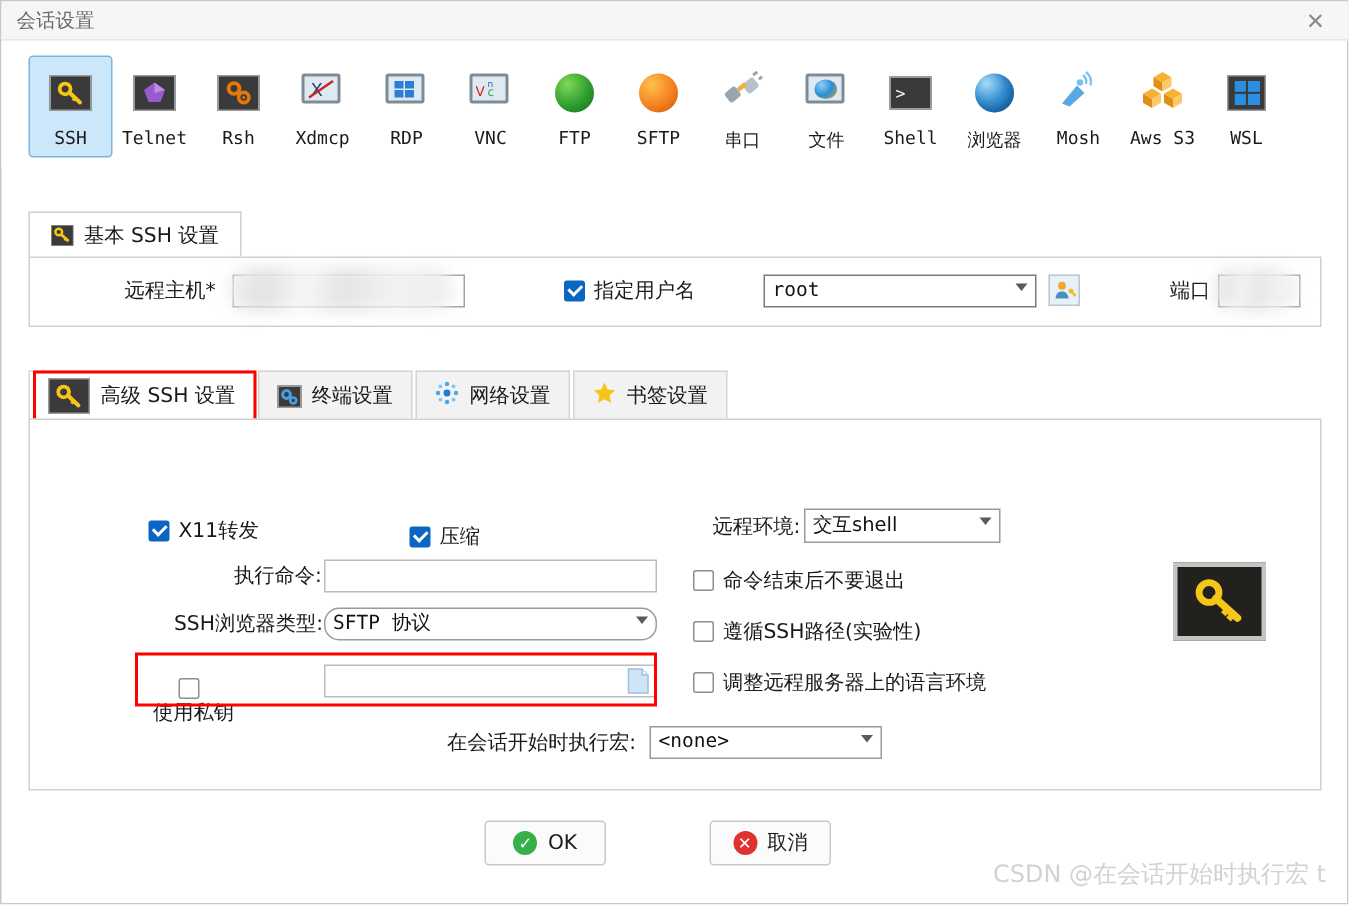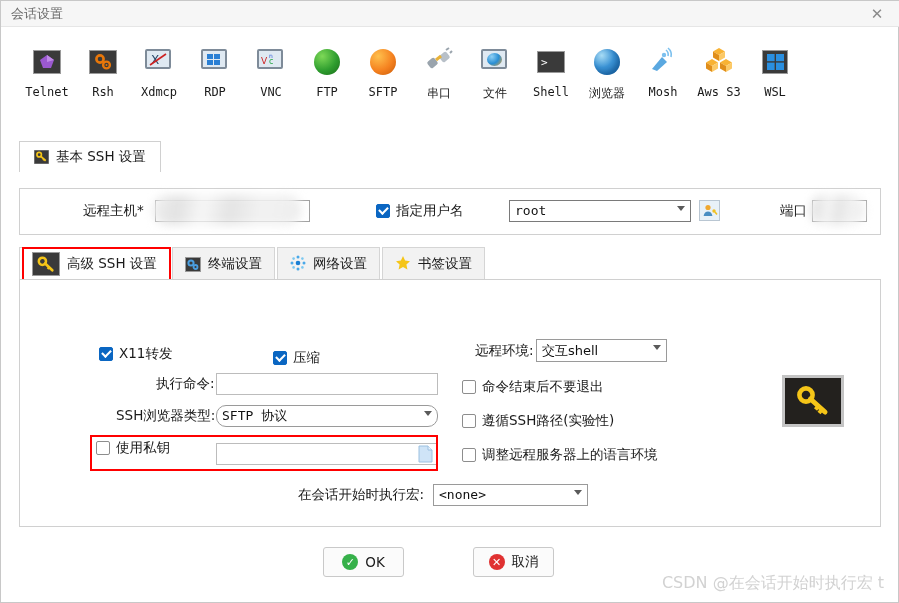--- a/index.html
+++ b/index.html
@@ -109,21 +109,20 @@
     font-size: 13.5px; color: #1a1a1a;
     font-family: "DejaVu Sans", sans-serif;
   }
   .tabchip .ti { margin-right: 7px; display: flex; }
 
   .basic-body {
     position: absolute; left: 18px; top: 170px;
     width: 862px; height: 47px;
     background: #ffffff;
     border: 1px solid #d0d0d0;
-    margin-top: 17px;
   }
 
   .field-label {
     font-size: 13.5px; color: #1a1a1a;
     font-family: "DejaVu Sans", sans-serif;
   }
   .txtinput {
     height: 22px;
     background: #ffffff;
     border: 1px solid #a0a0a0;
@@ -257,20 +256,32 @@
 
 <div id="app">
 
   <div class="titlebar">
     <div class="titlebar-text">会话设置</div>
     <div class="close-btn">✕</div>
   </div>
 
   <div class="toolbar">
     <div class="session-types" id="session-types">
+        <div class="stype selected">
+          <span class="ico">
+            <span class="sq-dark">
+              <svg width="20" height="18" viewBox="0 0 22 20">
+                <circle cx="7" cy="7" r="4" fill="none" stroke="#f5c518" stroke-width="2.8"></circle>
+                <path d="M10 9.5 L18 17" stroke="#f5c518" stroke-width="3" stroke-linecap="round"></path>
+                <path d="M14.5 13.5 L12.8 15.5" stroke="#f5c518" stroke-width="2.4"></path>
+              </svg>
+            </span>
+          </span>
+          <span class="lbl">SSH</span>
+        </div>
         <div class="stype">
           <span class="ico">
             <span class="sq-dark">
               <svg width="20" height="18" viewBox="0 0 20 18">
                 <path d="M10 2 L17 7 L14 15 L6 15 L3 7 Z" fill="#9b59d0"></path>
                 <path d="M10 2 L17 7 L10 9 Z" fill="#c08ae8"></path>
               </svg>
             </span>
           </span>
           <span class="lbl">Telnet</span>
@@ -520,21 +531,21 @@
 
     <div class="field-label" style="position:absolute;left:136px;top:95px;">执行命令:</div>
     <div class="txtinput" style="position:absolute;left:196px;top:93px;width:222px;border-color:#bcbcbc;"></div>
 
     <div class="field-label" style="position:absolute;left:96px;top:127px;">SSH浏览器类型:</div>
     <div class="combo" style="position:absolute;left:196px;top:125px;width:222px;border-color:#9a9a9a;border-radius:10px;">
       <span>SFTP 协议</span>
       <span class="arrow"></span>
     </div>
 
-    <div class="cbrow" style="position:absolute;left:76px;top:159px;">
+    <div class="cbrow" style="position:absolute;left:76px;top:172px;flex-direction:column;">
       <span class="cb"></span>
       <span class="cbl">使用私钥</span>
     </div>
     <div class="txtinput" style="position:absolute;left:196px;top:163px;width:222px;border-color:#bcbcbc;"></div>
     <div style="position:absolute;left:398px;top:165px;width:15px;height:18px;">
       <svg width="15" height="18" viewBox="0 0 15 18">
         <path d="M1 1 H10 L14 5 V17 H1 Z" fill="#cfe4f7" stroke="#9cc0e0"></path>
         <path d="M10 1 V5 H14" fill="#eaf4ff" stroke="#9cc0e0"></path>
       </svg>
     </div>

